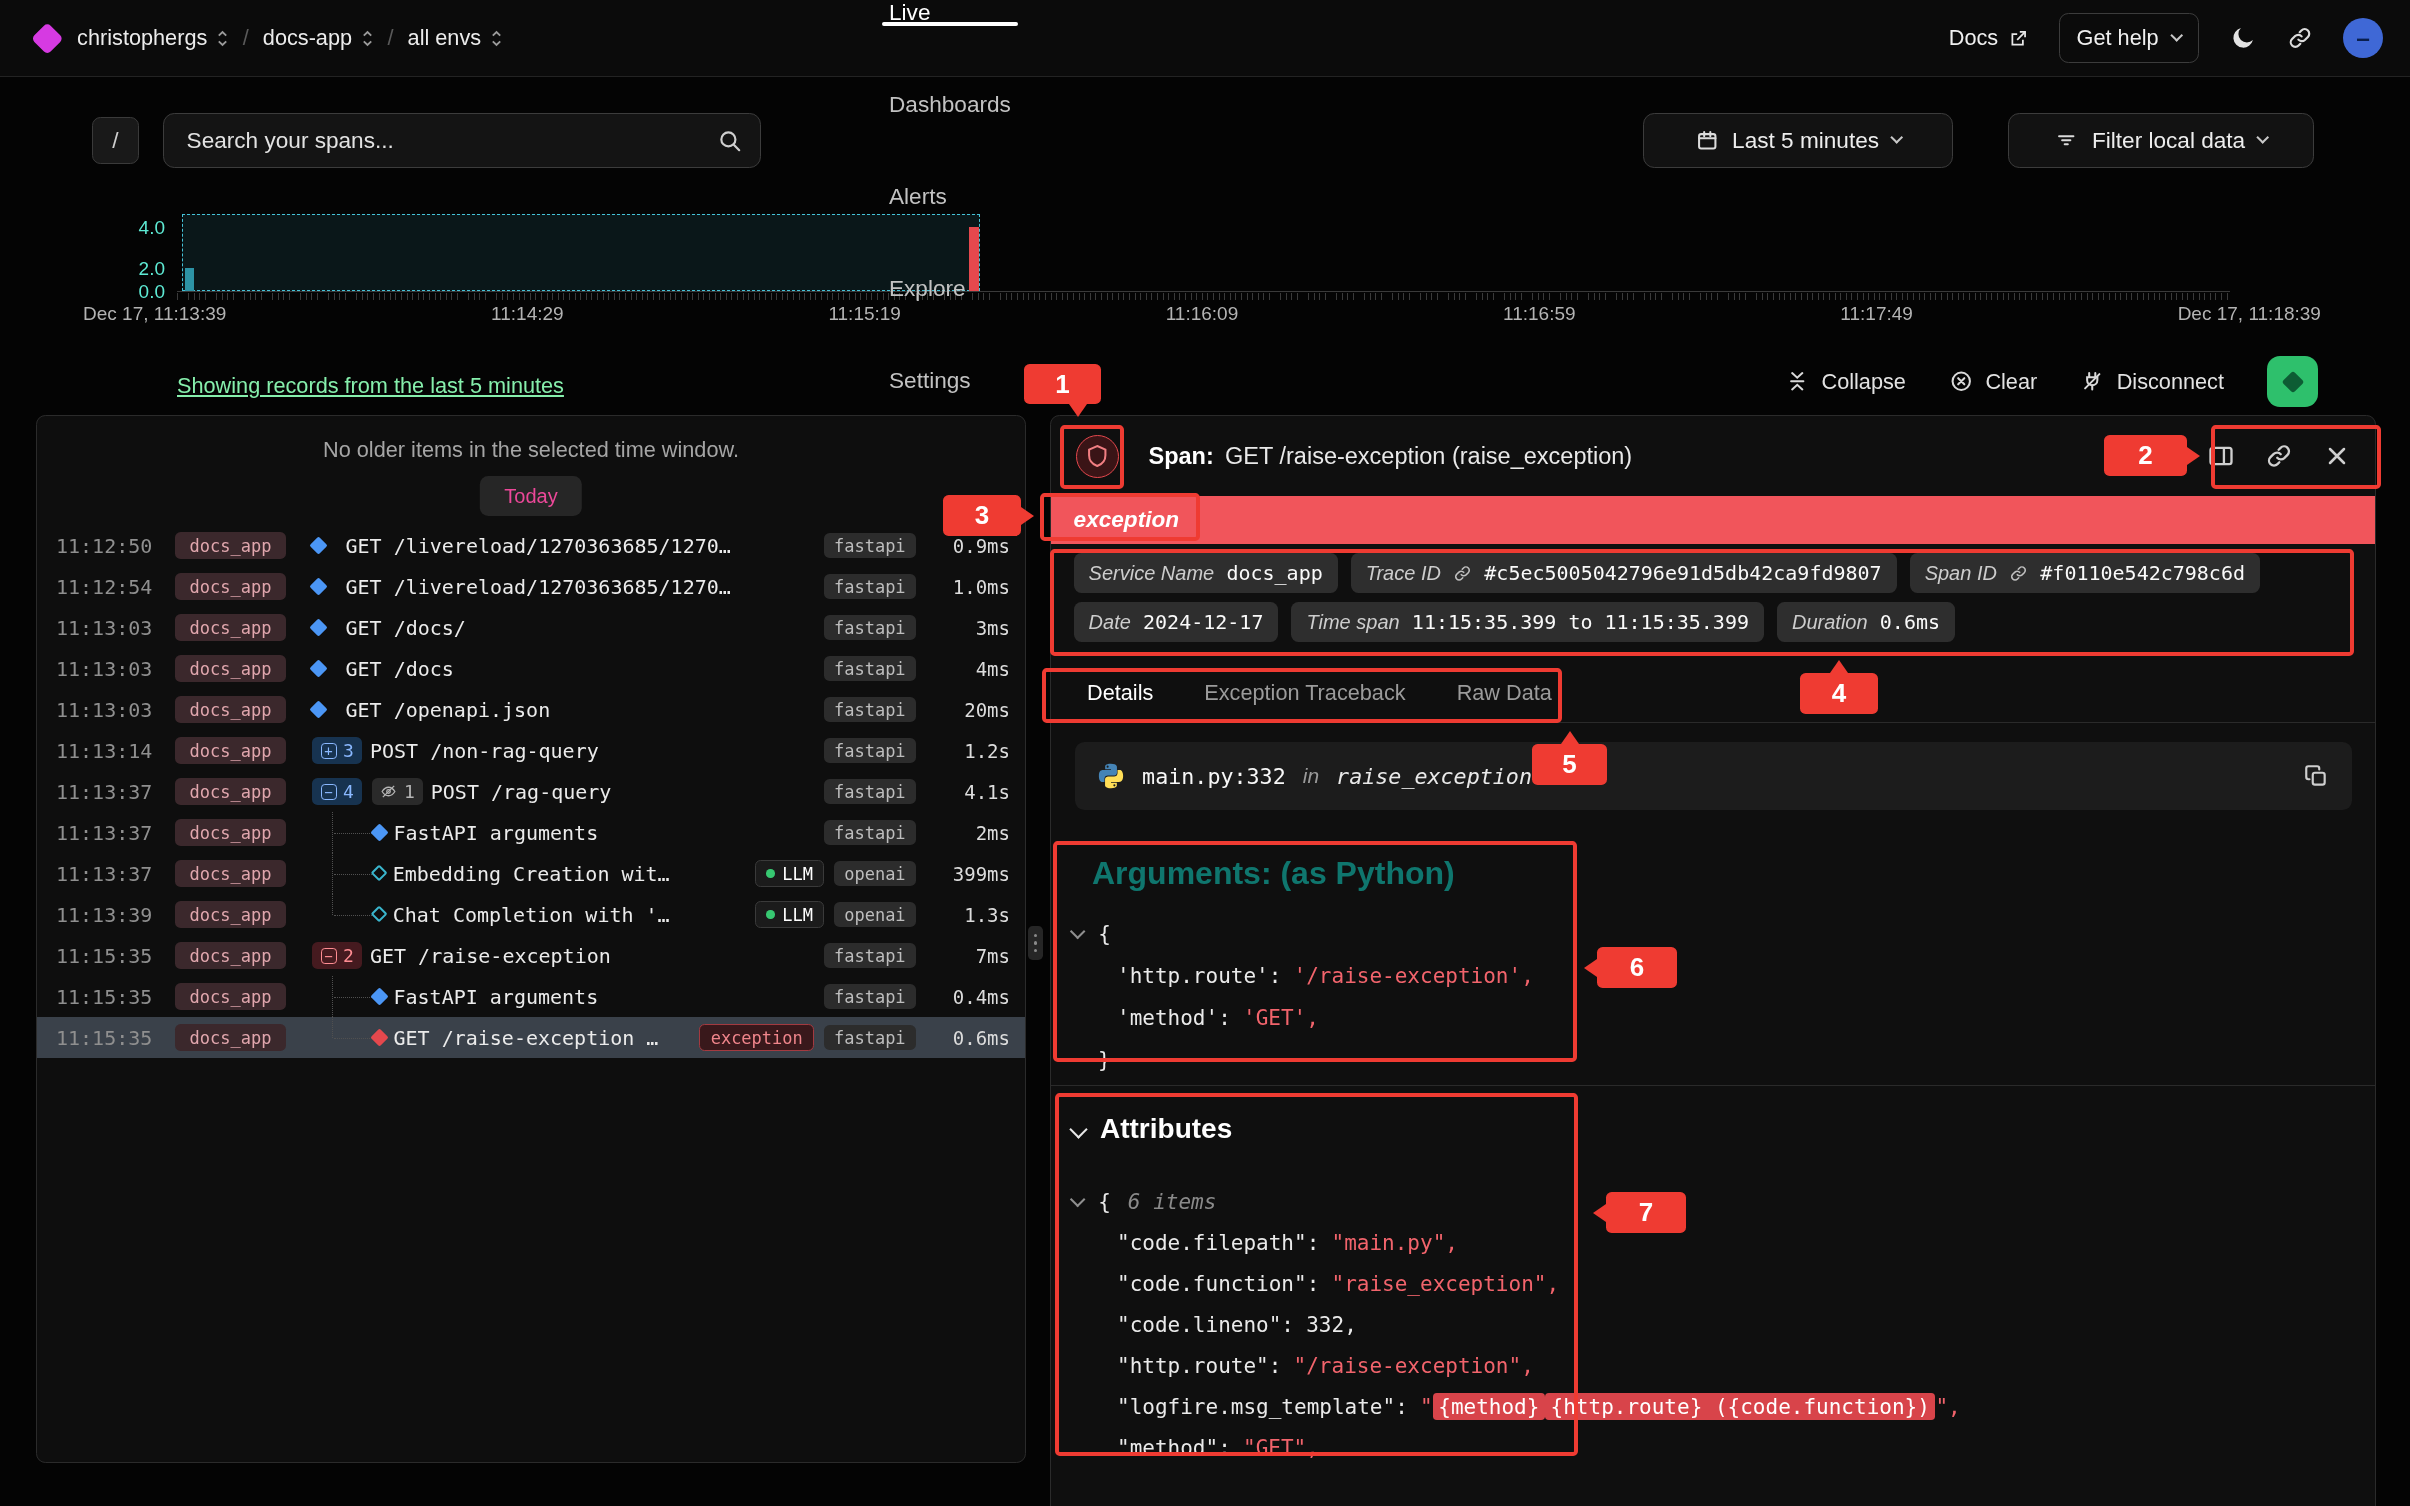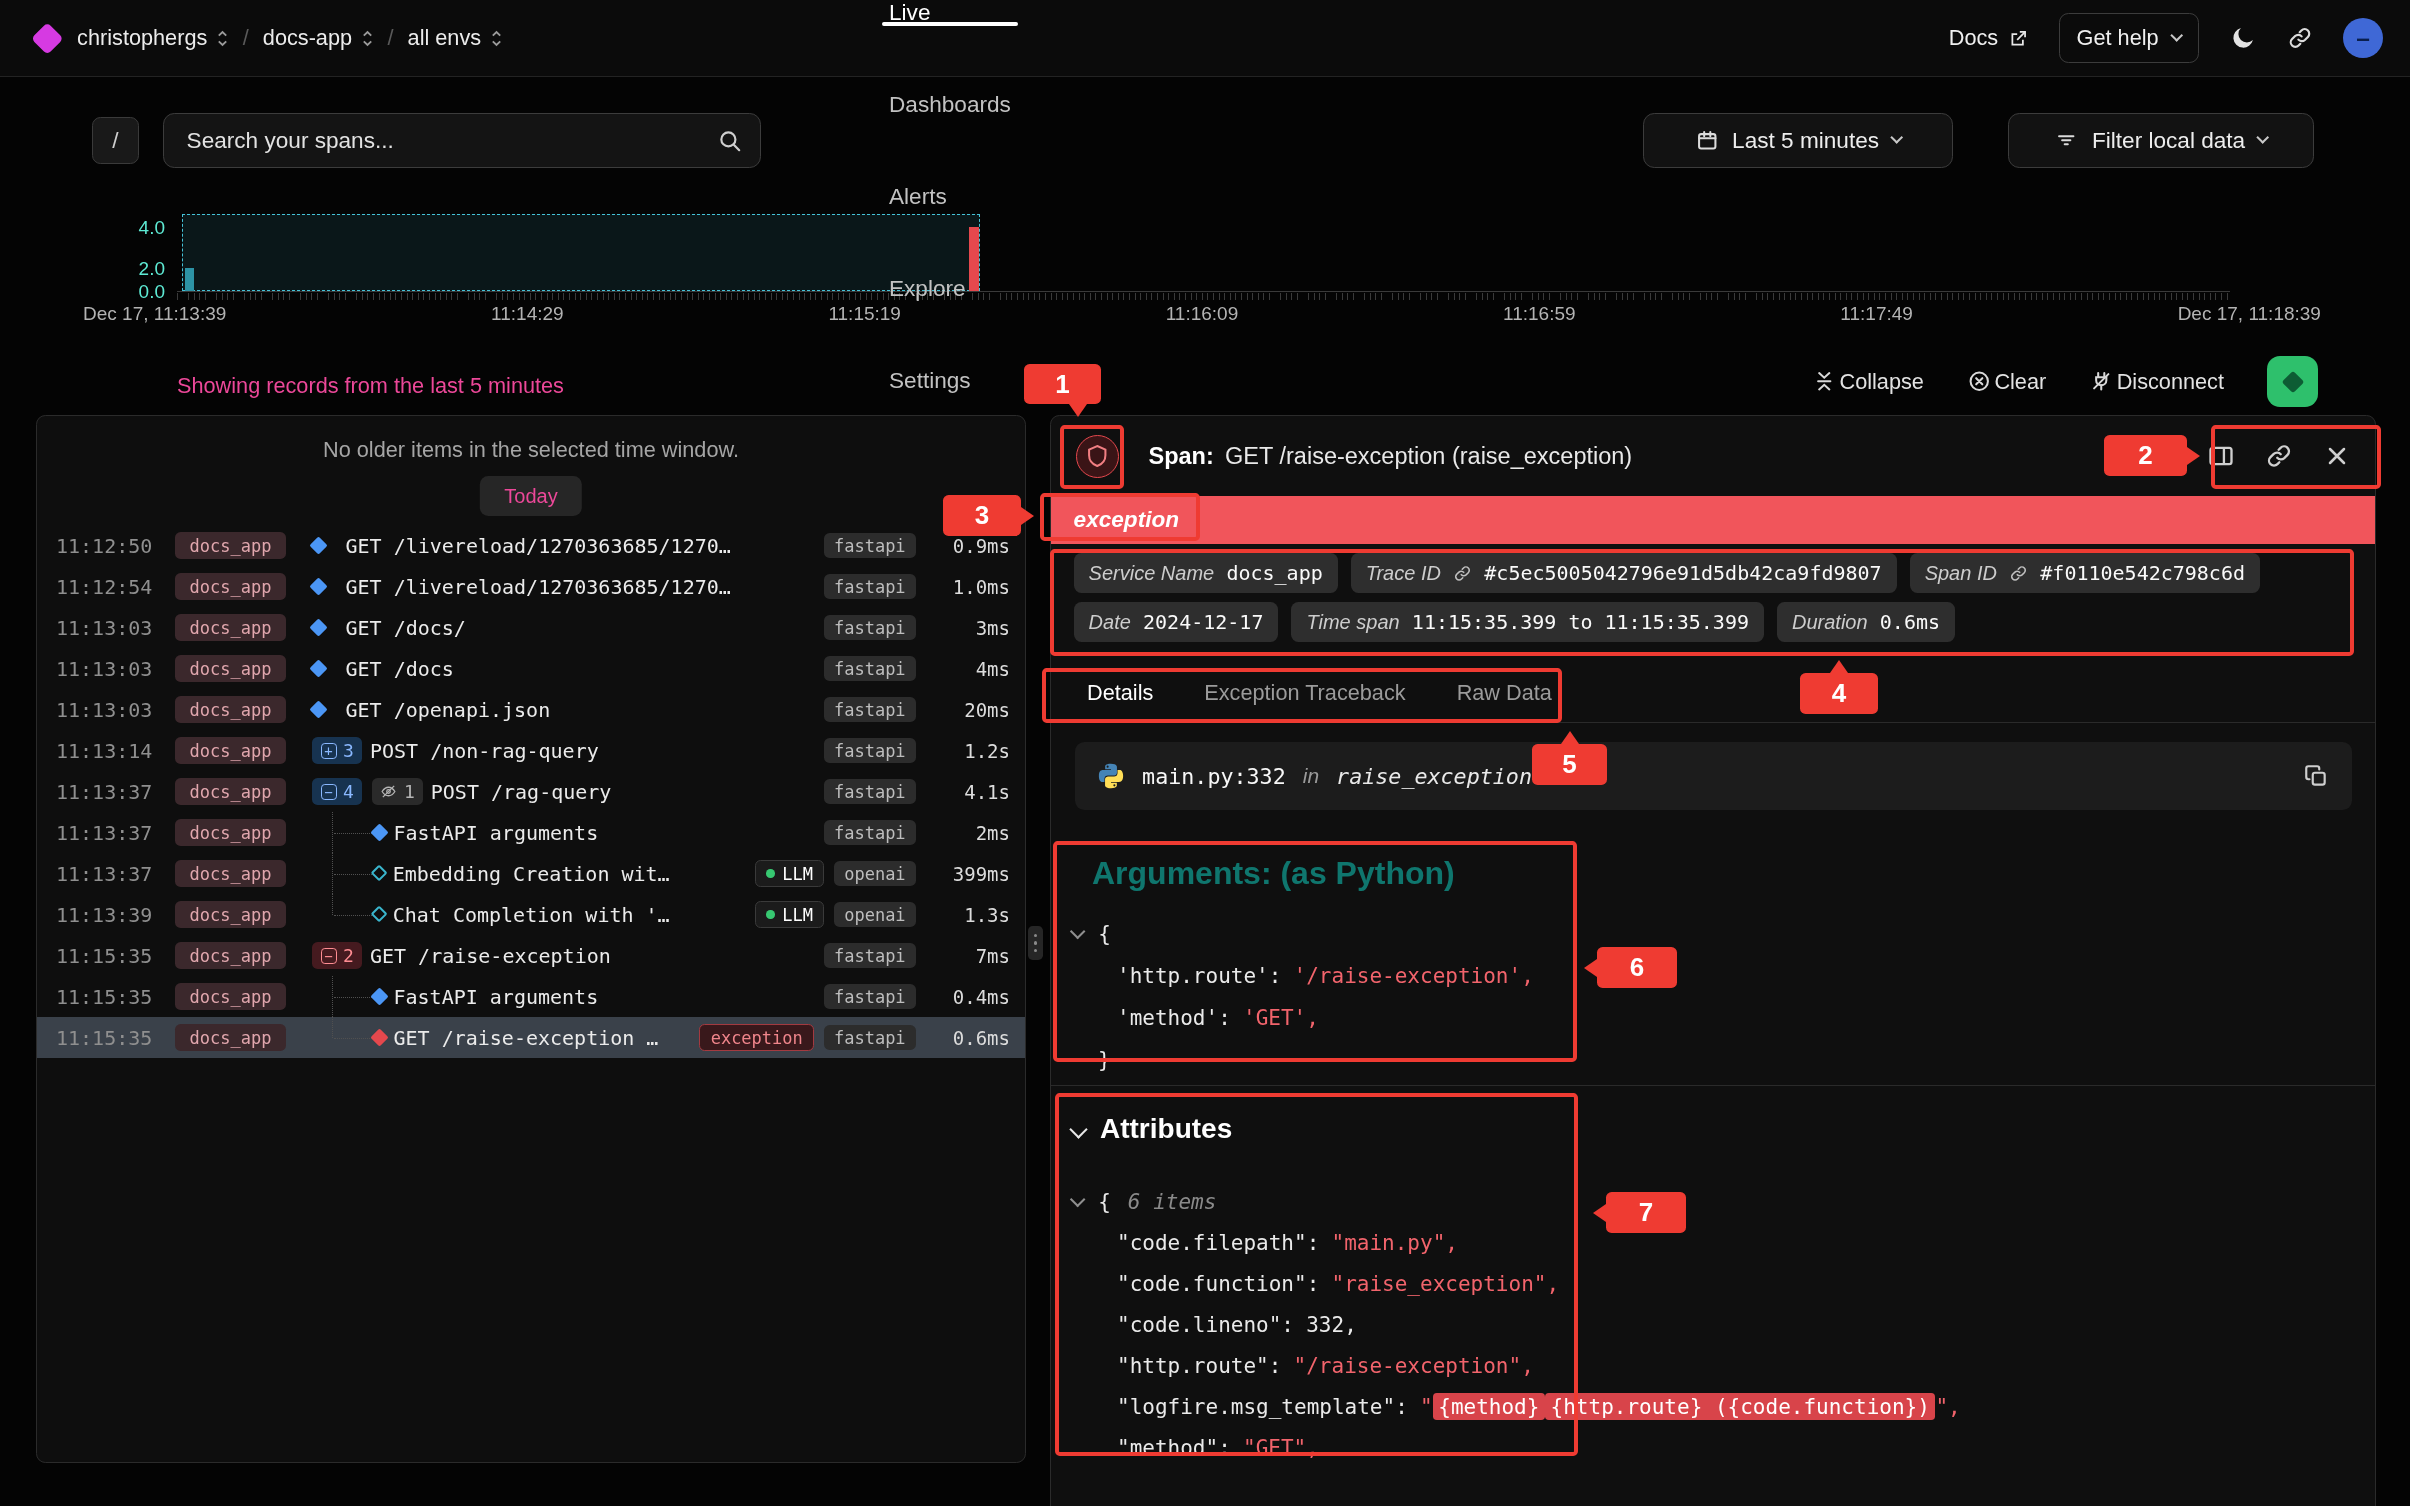--- a/index.html
+++ b/index.html
@@ -38,23 +38,23 @@
   .ylab { position:absolute; left:56px; width:109px; text-align:right; font-size:19px; color:#5eead4; font-family:Liberation Sans, sans-serif; }
   .plot { position:absolute; left:177px; top:214px; width:2053px; height:78px; border-bottom:1.9px solid #3a3a3a; z-index:1; }
   .plot::after { content:""; position:absolute; left:0; right:0; bottom:-8.5px; height:6.6px; background:repeating-linear-gradient(90deg,#3a3a3a 0 0.9px,transparent 0.9px 5.6px); }
   .selwin { position:absolute; left:4.7px; top:0; width:798px; height:100%; border:1.9px dashed #45c2d7; background:rgba(69,194,215,.10); }
   .bar { position:absolute; bottom:0; }
   .bar.ok { left:7.5px; width:9.4px; height:22.6px; background:#2d93a5; }
   .bar.err { left:792px; width:10.4px; height:64px; background:#e5484d; }
   .xlabs { position:absolute; left:83px; right:90px; top:303px; display:flex; justify-content:space-between; font-size:19px; color:#b3b3b3; }
 
   
-  .showing { position:absolute; left:177px; top:373px; font-size:21.7px; color:#ec4899; }
+  .showing { position:absolute; left:177px; top:373px; font-size:21.7px; color:#86efac;text-decoration:underline; }
   .statright { position:absolute; right:93px; top:355px; height:53px; display:flex; align-items:center; gap:43px; }
-  .sbtn { display:flex; align-items:center; gap:3px; font-size:21.7px; color:#e2e2e2; }
+  .sbtn { display:flex; align-items:center; gap:12px; font-size:21.7px; color:#e2e2e2; }
   .connbtn { width:51px; height:51px; border-radius:13px; background:#2ec06c; display:flex; align-items:center; justify-content:center; }
   .connbtn .dmdw { width:16px; height:16px; background:#0d5c34; transform:rotate(45deg); border-radius:2.8px; }
 
   
   .lpanel { position:absolute; left:36px; top:415px; width:990px; height:1048px; background:#0e0e0e; border:0.9px solid #2b2b2b; border-radius:9.4px; overflow:hidden; }
   .note { position:absolute; top:21px; left:0; right:0; text-align:center; font-size:21.7px; color:#a5a5a5; }
   .today { position:absolute; top:60px; left:50%; transform:translateX(-50%); background:#262626; color:#ec4899; font-size:20px; padding:8.5px 24.5px; border-radius:8.5px; }
   .rows { position:absolute; top:109px; left:0; right:0; }
   .row { height:41px; display:flex; align-items:center; padding:0 15px 0 19px; }
   .row.sel { background:#3a414a; }

